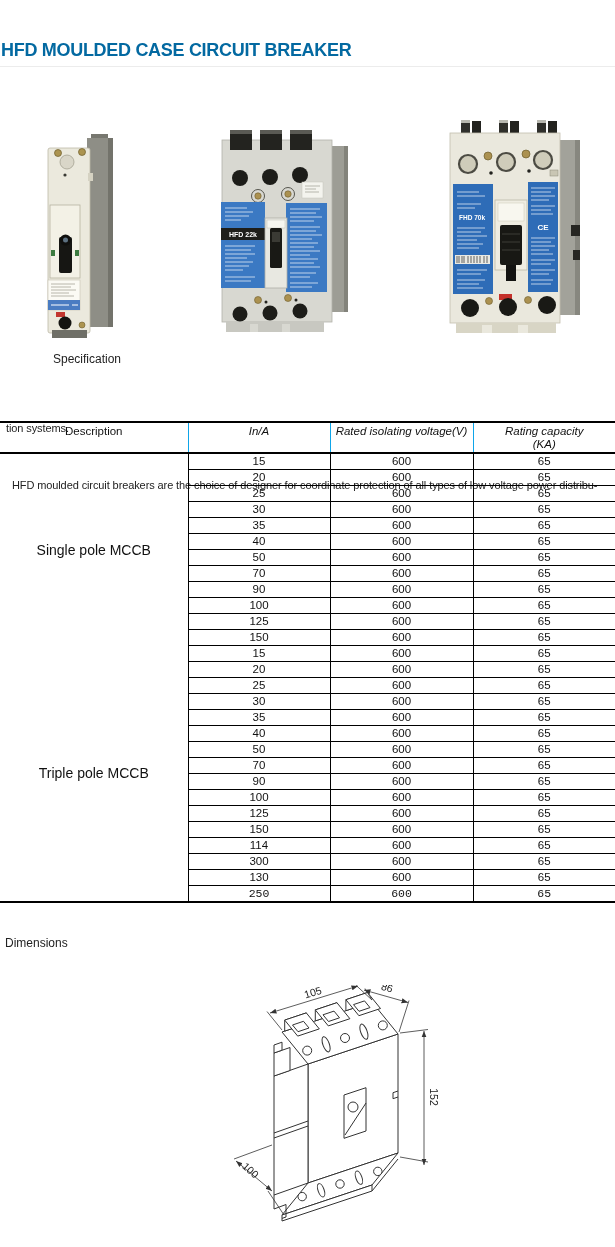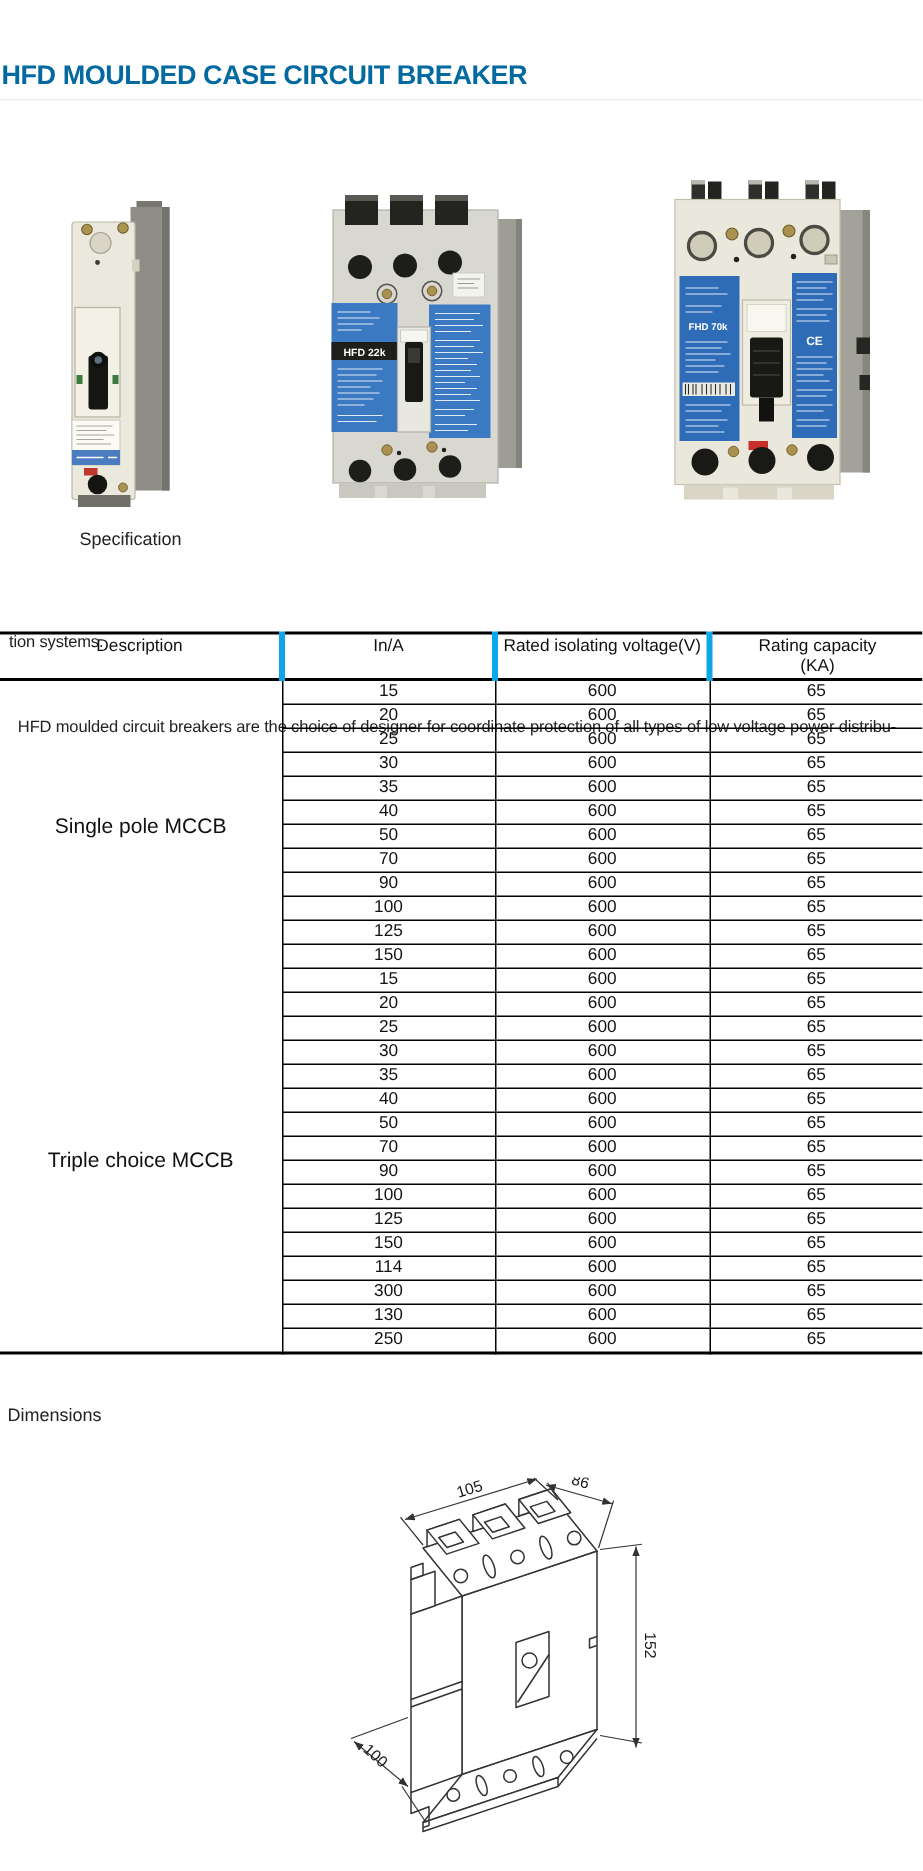--- a/index.html
+++ b/index.html
@@ -30,27 +30,27 @@
     border-collapse: collapse; table-layout: fixed;
     border-top: 2px solid #000; border-bottom: 2px solid #000;
     font-size: 11.5px; color: #111;
   }
   .spec-table th {
     font-weight: 400; text-align: center; vertical-align: top;
     padding: 2px 0 0 0; height: 31px; line-height: 13px; white-space: nowrap;
     border-bottom: 2px solid #000;
     margin-top: 17px;
   }
-  .spec-table th + th { border-left: 4px solid #0ea5e9; }
+  .spec-table th + th { border-left: 1px solid #0ea5e9; font-style: italic; }
   .spec-table td { text-align: center; padding: 0; }
   .spec-table td.val-cell {
     border-left: 1px solid #000; border-bottom: 1px solid #000;
     height: 16px; line-height: 15px;
   }
-  .spec-table tbody tr:last-child td.val-cell { border-bottom: none; }
+  .spec-table tbody tr:last-child td.val-cell { border-bottom: none; font-family: Liberation Mono, monospace; }
   .spec-table td.desc-cell { font-size: 14px; }
   .dim-drawing { position: absolute; left: 232px; top: 985px; }
   .dim-text { font-size: 10.5px; fill: #1a1a1a; }
   svg text { font-family: "Liberation Sans", "DejaVu Sans", sans-serif; }
 </style>
 </head>
 <body>
 
 <h1 class="page-title">HFD MOULDED CASE CIRCUIT BREAKER</h1>
 <div class="title-rule"></div>
@@ -256,21 +256,21 @@
         <td class="val-cell">125</td>
         <td class="val-cell">600</td>
         <td class="val-cell">65</td>
       </tr>
       <tr>
         <td class="val-cell">150</td>
         <td class="val-cell">600</td>
         <td class="val-cell">65</td>
       </tr>
       <tr>
-        <td class="desc-cell" rowspan="16">Triple choice MCCB</td>
+        <td class="desc-cell" rowspan="16">Triple pole MCCB</td>
         <td class="val-cell">15</td>
         <td class="val-cell">600</td>
         <td class="val-cell">65</td>
       </tr>
       <tr>
         <td class="val-cell">20</td>
         <td class="val-cell">600</td>
         <td class="val-cell">65</td>
       </tr>
       <tr>

